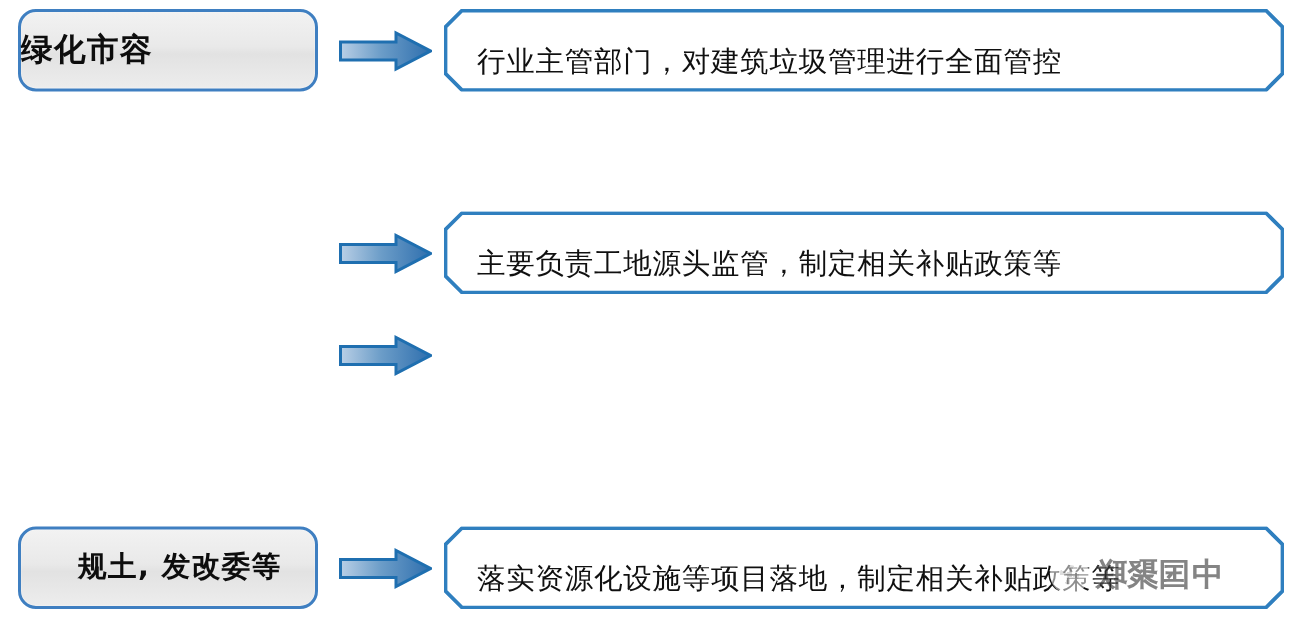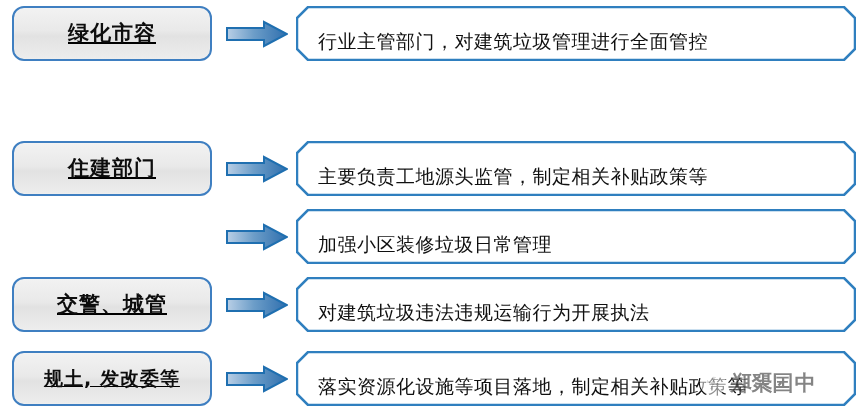--- a/index.html
+++ b/index.html
@@ -35,23 +35,22 @@
     left: 12px;
     top: 0px;
     width: 200px;
     height: 55px;
     box-sizing: border-box;
     border: 2px solid #3f7fc1;
     border-radius: 12px;
     background: linear-gradient(to bottom, #f2f2f2 0%, #e9e9e9 45%, #e2e2e2 55%, #ededed 100%);
     display: flex;
     align-items: center;
-    justify-content: center;
+    justify-content: flex-start;
     box-shadow: inset 0 0 1px #ffffff;
-    text-decoration: underline;
   }
   .left-label {
     font-size: 21px;
     font-weight: bold;
     color: #0d0d0d;
     letter-spacing: 1px;
     line-height: 1;
     white-space: nowrap;
   }
 
@@ -164,23 +163,20 @@
     <div class="right-box">
       <svg class="bevel-bg" viewBox="0 0 560 55" preserveAspectRatio="none" xmlns="http://www.w3.org/2000/svg">
         <polygon points="12,1 548,1 559,12 559,43 548,54 12,54 1,43 1,12" fill="#ffffff" stroke="#2f7fbf" stroke-width="2.5" stroke-linejoin="miter"></polygon>
       </svg>
       <div class="right-text">行业主管部门，对建筑垃圾管理进行全面管控</div>
     </div>
   </div>
 
 
   <div class="row" style="top:141px;">
-    <div class="left-box">
-      <span class="left-label">住建部门</span>
-    </div>
     <div class="arrow-wrap">
       <svg width="62" height="28" viewBox="0 0 62 28" xmlns="http://www.w3.org/2000/svg">
         <defs>
           <linearGradient id="ag3" x1="0" y1="0" x2="1" y2="0">
             <stop offset="0%" stop-color="#b9cfe6"></stop>
             <stop offset="45%" stop-color="#6c9dc8"></stop>
             <stop offset="100%" stop-color="#2f6fae"></stop>
           </linearGradient>
         </defs>
         <polygon points="1,8 38,8 38,2 61,14 38,26 38,20 1,20" fill="url(#ag3)" stroke="#1f6fb0" stroke-width="2" stroke-linejoin="miter"></polygon>
@@ -200,72 +196,43 @@
         <defs>
           <linearGradient id="ag4" x1="0" y1="0" x2="1" y2="0">
             <stop offset="0%" stop-color="#b9cfe6"></stop>
             <stop offset="45%" stop-color="#6c9dc8"></stop>
             <stop offset="100%" stop-color="#2f6fae"></stop>
           </linearGradient>
         </defs>
         <polygon points="1,8 38,8 38,2 61,14 38,26 38,20 1,20" fill="url(#ag4)" stroke="#1f6fb0" stroke-width="2" stroke-linejoin="miter"></polygon>
       </svg>
     </div>
+  </div>
+
+
+  <div class="row" style="top:351px;">
+    <div class="left-box">
+      <span class="left-label" style="font-size:19px;margin-left:38px;">规土, 发改委等</span>
+    </div>
+    <div class="arrow-wrap">
+      <svg width="62" height="28" viewBox="0 0 62 28" xmlns="http://www.w3.org/2000/svg">
+        <defs>
+          <linearGradient id="ag6" x1="0" y1="0" x2="1" y2="0">
+            <stop offset="0%" stop-color="#b9cfe6"></stop>
+            <stop offset="45%" stop-color="#6c9dc8"></stop>
+            <stop offset="100%" stop-color="#2f6fae"></stop>
+          </linearGradient>
+        </defs>
+        <polygon points="1,8 38,8 38,2 61,14 38,26 38,20 1,20" fill="url(#ag6)" stroke="#1f6fb0" stroke-width="2" stroke-linejoin="miter"></polygon>
+      </svg>
+    </div>
     <div class="right-box">
       <svg class="bevel-bg" viewBox="0 0 560 55" preserveAspectRatio="none" xmlns="http://www.w3.org/2000/svg">
         <polygon points="12,1 548,1 559,12 559,43 548,54 12,54 1,43 1,12" fill="#ffffff" stroke="#2f7fbf" stroke-width="2.5" stroke-linejoin="miter"></polygon>
       </svg>
-      <div class="right-text">加强小区装修垃圾日常管理</div>
-    </div>
-  </div>
-
-  <div class="row" style="top:277px;">
-    <div class="left-box">
-      <span class="left-label">交警、城管</span>
-    </div>
-    <div class="arrow-wrap">
-      <svg width="62" height="28" viewBox="0 0 62 28" xmlns="http://www.w3.org/2000/svg">
-        <defs>
-          <linearGradient id="ag5" x1="0" y1="0" x2="1" y2="0">
-            <stop offset="0%" stop-color="#b9cfe6"></stop>
-            <stop offset="45%" stop-color="#6c9dc8"></stop>
-            <stop offset="100%" stop-color="#2f6fae"></stop>
-          </linearGradient>
-        </defs>
-        <polygon points="1,8 38,8 38,2 61,14 38,26 38,20 1,20" fill="url(#ag5)" stroke="#1f6fb0" stroke-width="2" stroke-linejoin="miter"></polygon>
-      </svg>
-    </div>
-    <div class="right-box">
-      <svg class="bevel-bg" viewBox="0 0 560 55" preserveAspectRatio="none" xmlns="http://www.w3.org/2000/svg">
-        <polygon points="12,1 548,1 559,12 559,43 548,54 12,54 1,43 1,12" fill="#ffffff" stroke="#2f7fbf" stroke-width="2.5" stroke-linejoin="miter"></polygon>
-      </svg>
-      <div class="right-text">对建筑垃圾违法违规运输行为开展执法</div>
-    </div>
-  </div>
-
-  <div class="row" style="top:351px;">
-    <div class="left-box">
-      <span class="left-label" style="font-size:19px;">规土, 发改委等</span>
-    </div>
-    <div class="arrow-wrap">
-      <svg width="62" height="28" viewBox="0 0 62 28" xmlns="http://www.w3.org/2000/svg">
-        <defs>
-          <linearGradient id="ag6" x1="0" y1="0" x2="1" y2="0">
-            <stop offset="0%" stop-color="#b9cfe6"></stop>
-            <stop offset="45%" stop-color="#6c9dc8"></stop>
-            <stop offset="100%" stop-color="#2f6fae"></stop>
-          </linearGradient>
-        </defs>
-        <polygon points="1,8 38,8 38,2 61,14 38,26 38,20 1,20" fill="url(#ag6)" stroke="#1f6fb0" stroke-width="2" stroke-linejoin="miter"></polygon>
-      </svg>
-    </div>
-    <div class="right-box">
-      <svg class="bevel-bg" viewBox="0 0 560 55" preserveAspectRatio="none" xmlns="http://www.w3.org/2000/svg">
-        <polygon points="12,1 548,1 559,12 559,43 548,54 12,54 1,43 1,12" fill="#ffffff" stroke="#2f7fbf" stroke-width="2.5" stroke-linejoin="miter"></polygon>
-      </svg>
       <div class="right-text">落实资源化设施等项目落地，制定相关补贴政策等</div>
     </div>
   </div>
 
   <div class="watermark">
     <span class="wm-logo"></span>
     <span class="wm-text">中国聚联</span>
   </div>
 
 </div>

